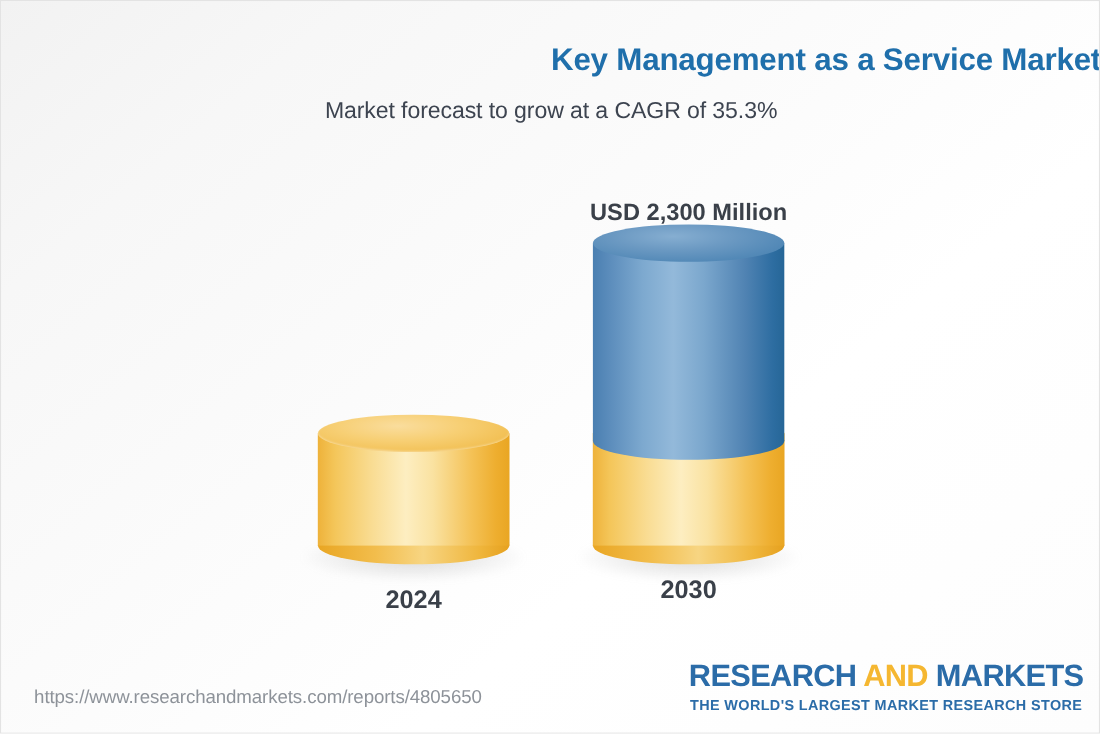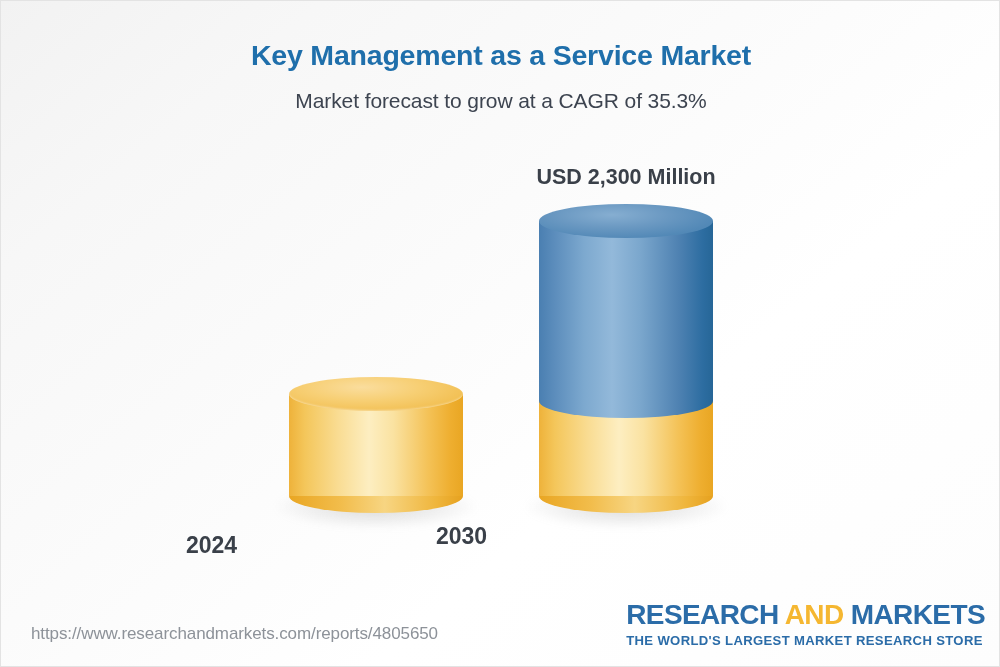--- a/index.html
+++ b/index.html
@@ -22,21 +22,21 @@
     border: 1px solid #e3e3e3;
     overflow: hidden;
   }
 
   
   .title {
     position: absolute;
     top: 38px;
     left: 0;
     width: 1000px;
-    text-align: center;
+    text-align: right;
     font-size: 28.5px;
     font-weight: bold;
     color: #1f6fab;
     letter-spacing: -0.2px;
   }
   .subtitle {
     position: absolute;
     top: 88px;
     left: 0;
     width: 1000px;
@@ -50,25 +50,26 @@
   
   .value-label {
     position: absolute;
     text-align: center;
     font-size: 21.5px;
     font-weight: bold;
     color: #3a4049;
     white-space: nowrap;
   }
   #label-2024 { top: 336px; left: 185px; width: 380px; }
-  #label-2030 { top: 164px; left: 435px; width: 380px; }
+  #label-2030 { top: 180px; left: 435px; width: 380px; }
 
   
   .year-label {
     position: absolute;
+    text-align: center;
     font-size: 23px;
     font-weight: bold;
     color: #3a4049;
   }
   #year-2024 { top: 531px; left: 185px; width: 380px; }
   #year-2030 { top: 522px; left: 435px; width: 380px; }
 
   
   .cyl {
     position: absolute;
@@ -141,21 +142,21 @@
     left: 30px;
     bottom: 22px;
     font-size: 17px;
     color: #8d9299;
     letter-spacing: -0.1px;
   }
   .logo {
     position: absolute;
     right: 14px;
     bottom: 18px;
-    text-align: left;
+    text-align: center;
   }
   .logo-main {
     font-size: 28px;
     font-weight: bold;
     color: #2b6ca8;
     letter-spacing: -0.6px;
     line-height: 1.02;
     white-space: nowrap;
   }
   .logo-main .and {

